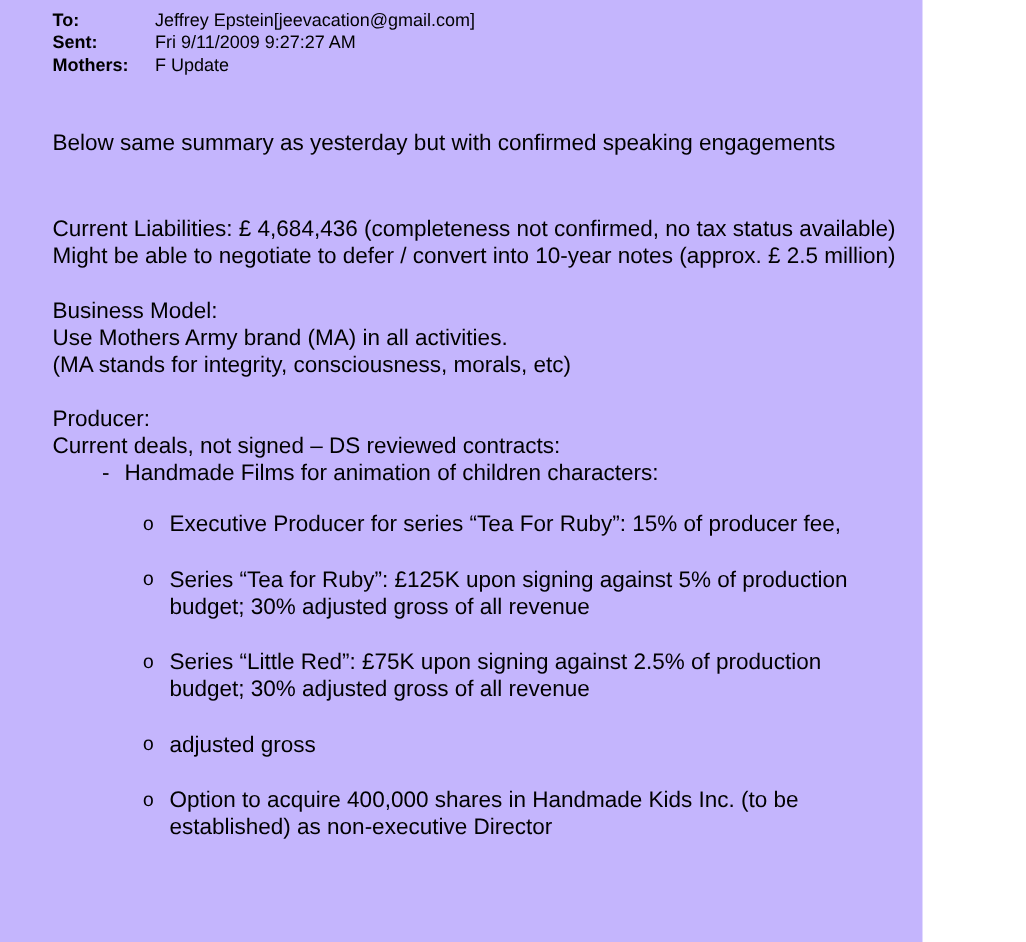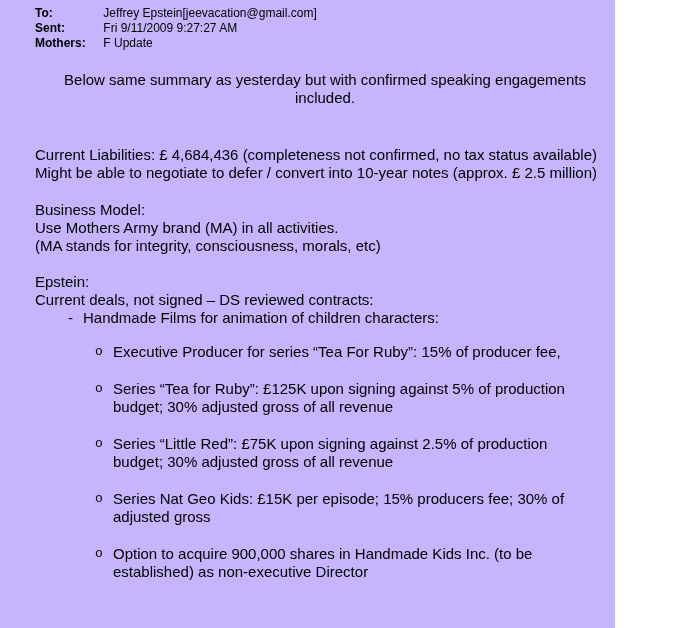--- a/index.html
+++ b/index.html
@@ -31,21 +31,21 @@
     font-weight: bold;
   }
   .hvalue { display: inline-block; }
   
   .body {
     margin-left: 35px;
     font-size: 15px;
     line-height: 18px;
   }
   .line { white-space: nowrap; }
-  .para-intro   { margin-top: 20px; text-align: center; }
+  .para-intro   { margin-top: 36px; }
   .para-liab    { margin-top: 39px; }
   .para-bm      { margin-top: 19px; }
   .para-rev     { margin-top: 18px; }
   .heading { }
   .dash-row {
     display: flex;
     margin-left: 33px;
     white-space: nowrap;
   }
   .dash-mark {
@@ -84,36 +84,35 @@
     <div class="hrow">
       <span class="hlabel">Mothers:</span>
       <span class="hvalue">F Update</span>
     </div>
   </div>
 
   <div class="body">
 
     <div class="para-intro">
       <div class="line">Below same summary as yesterday but with confirmed speaking engagements</div>
-      <div class="line">included.</div>
     </div>
 
     <div class="para-liab">
       <div class="line">Current Liabilities: £ 4,684,436 (completeness not confirmed, no tax status available)</div>
       <div class="line">Might be able to negotiate to defer / convert into 10-year notes (approx. £ 2.5 million)</div>
     </div>
 
     <div class="para-bm">
       <div class="line"><span class="heading">Business Model:</span></div>
       <div class="line">Use Mothers Army brand (MA) in all activities.</div>
       <div class="line">(MA stands for integrity, consciousness, morals, etc)</div>
     </div>
 
     <div class="para-rev">
-      <div class="line"><span class="heading">Epstein:</span></div>
+      <div class="line"><span class="heading">Producer:</span></div>
       <div class="line">Current deals, not signed – DS reviewed contracts:</div>
       <div class="dash-row">
         <span class="dash-mark">-</span>
         <span>Handmade Films for animation of children characters:</span>
       </div>
 
       <div class="bullets">
 
         <div class="bullet">
           <span class="bullet-mark">o</span>
@@ -134,29 +133,28 @@
           <span class="bullet-mark">o</span>
           <span class="bullet-text">
             <div class="line">Series “Little Red”: £75K upon signing against 2.5% of production</div>
             <div class="line">budget; 30% adjusted gross of all revenue</div>
           </span>
         </div>
 
         <div class="bullet">
           <span class="bullet-mark">o</span>
           <span class="bullet-text">
-            <div class="line">Series Nat Geo Kids: £15K per episode; 15% producers fee; 30% of</div>
             <div class="line">adjusted gross</div>
           </span>
         </div>
 
         <div class="bullet">
           <span class="bullet-mark">o</span>
           <span class="bullet-text">
-            <div class="line">Option to acquire 900,000 shares in Handmade Kids Inc. (to be</div>
+            <div class="line">Option to acquire 400,000 shares in Handmade Kids Inc. (to be</div>
             <div class="line">established) as non-executive Director</div>
           </span>
         </div>
 
       </div>
     </div>
 
   </div>
 </div>
 

